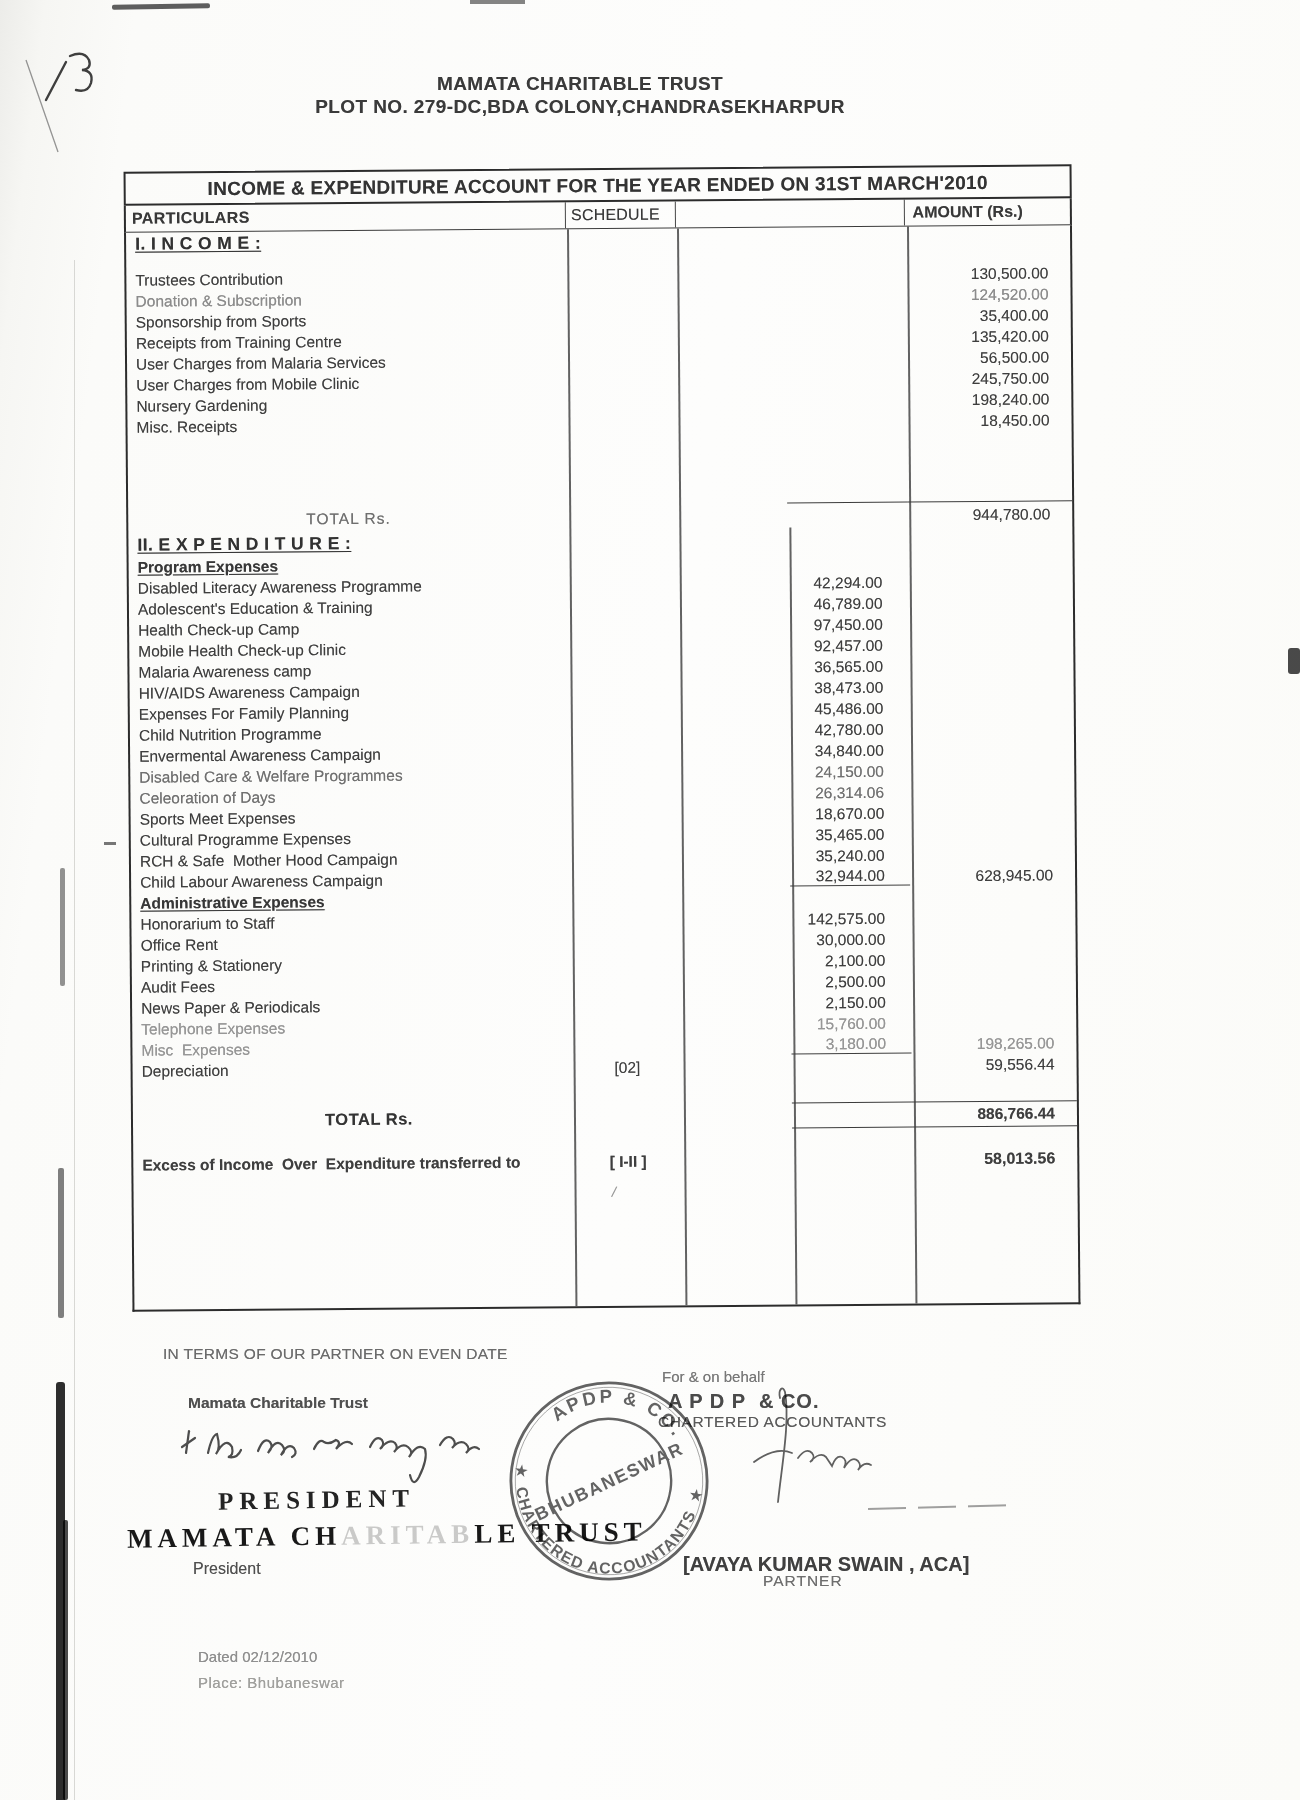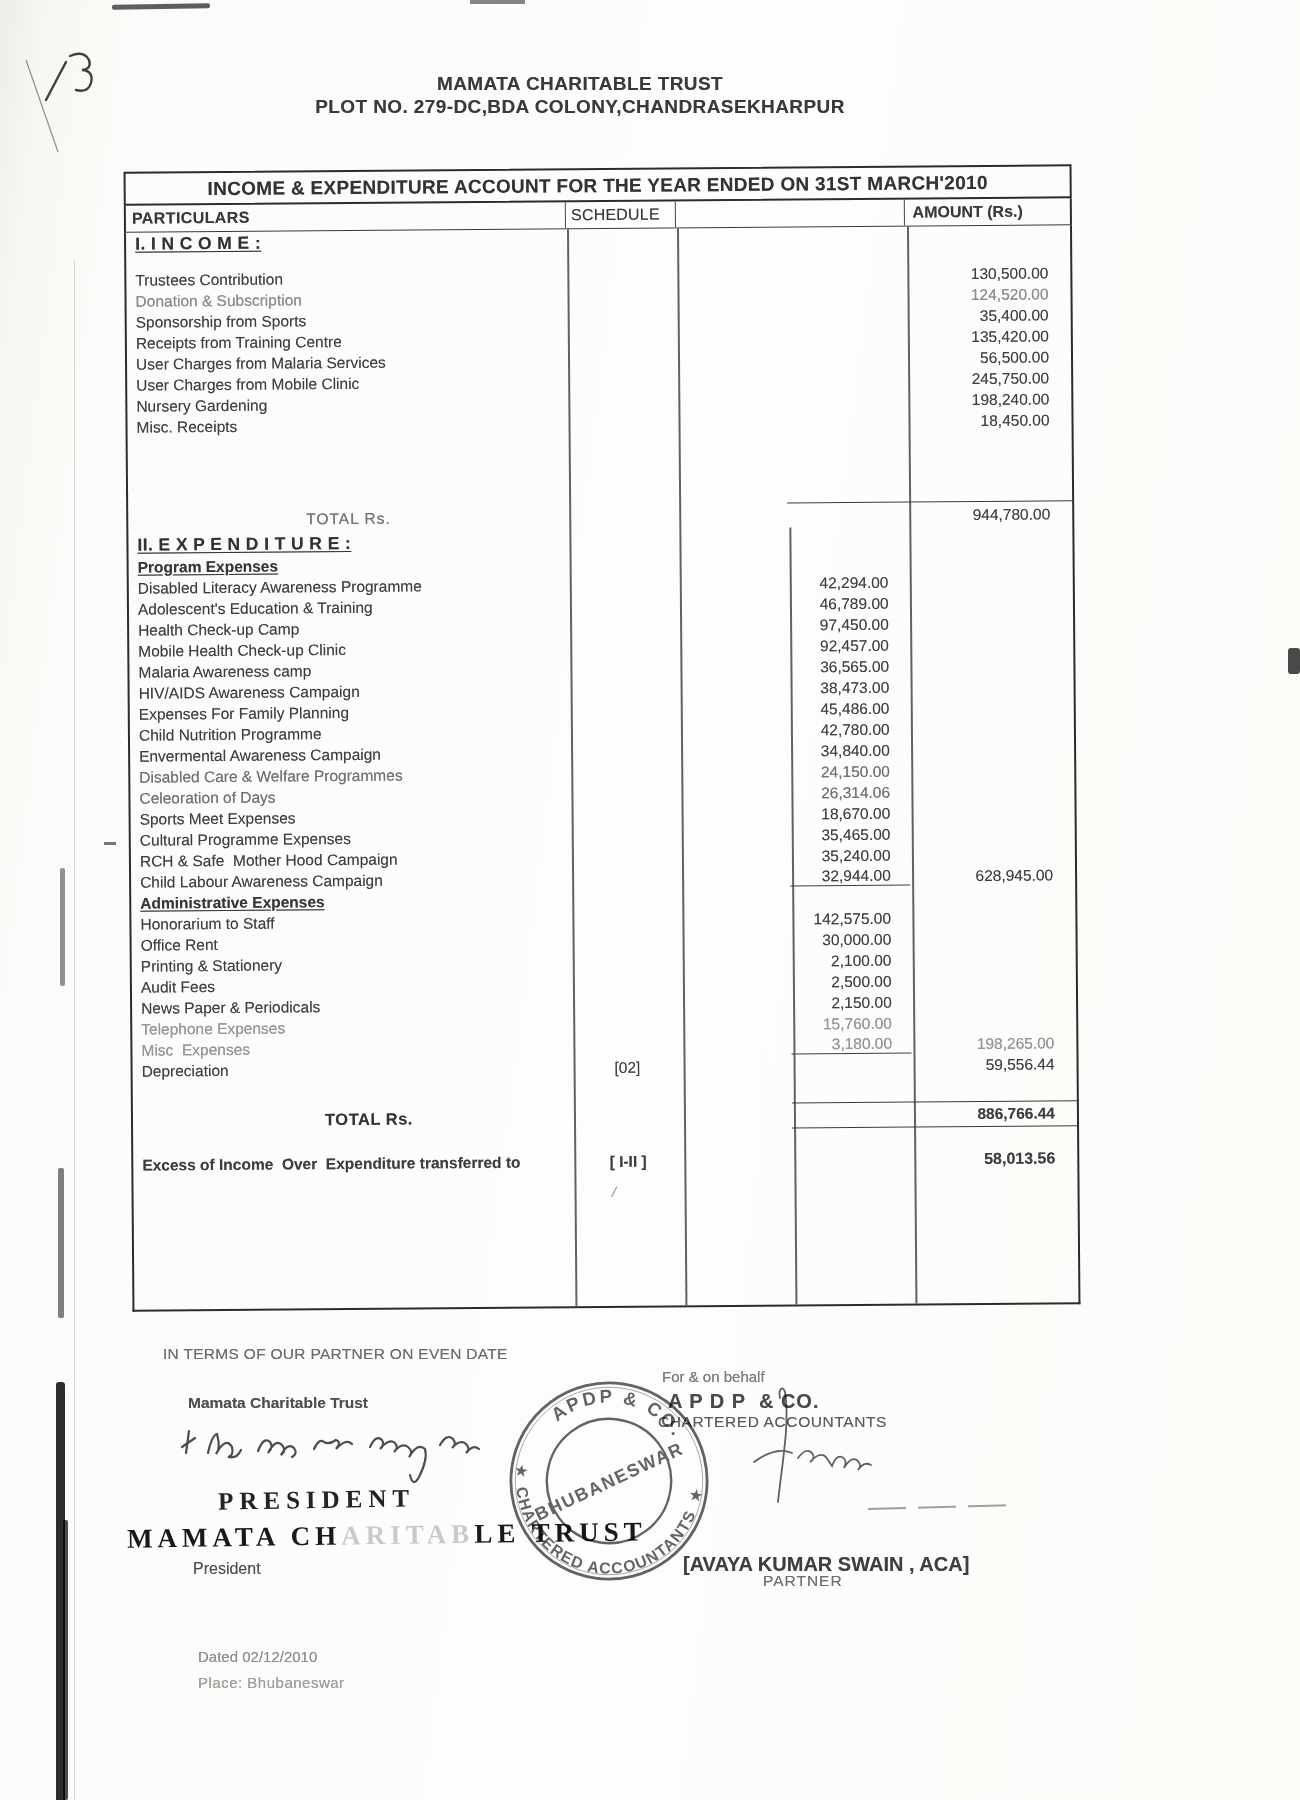--- a/index.html
+++ b/index.html
@@ -28,21 +28,21 @@
   .tbl-body{position:relative;height:1079px;border-left:2.2px solid #2c2c2c;
     border-right:2.2px solid #2c2c2c;border-bottom:2.2px solid #2c2c2c;
     display:flex;flex-direction:column;}
   .vline{position:absolute;width:1.5px;background:#4c4c4c;opacity:.88;top:0;bottom:0;}
   .v1{left:441px;}.v2{left:551px;}.v3{left:661px;top:300px;}.v4{left:781px;}
   .trow{display:flex;height:21px;flex:none;align-items:center;font-size:15.5px;color:#3e3e3e;position:relative;z-index:2;}
   .sp{flex:none;}
   .c1{width:442px;padding-left:9px;white-space:pre;overflow:hidden;}
   .c2{width:110px;text-align:center;}
   .c3{width:110px;}
-  .c4{width:120px;text-align:right;padding-right:19px;}
+  .c4{width:120px;text-align:right;padding-right:25px;}
   .c5{width:166px;text-align:right;padding-right:22px;}
   .rpt{display:contents;}
   .sec-head{font-weight:bold;font-size:17.5px;text-decoration:underline;text-underline-offset:2px;letter-spacing:.4px;color:#323232;}
   .sub-head{font-weight:bold;font-size:15.5px;text-decoration:underline;text-underline-offset:2px;color:#373737;}
   .hrow{height:23px;}
   #income-rows .trow:nth-child(2){color:#8c8c8c;}
   #program-rows .trow:nth-child(10),#program-rows .trow:nth-child(11){color:#707070;}
   #program-rows .trow:last-child .c4{border-bottom:1.6px solid #3f3f3f;}
   #admin-rows .trow:nth-child(6),#admin-rows .trow:nth-child(7){color:#979797;}
   #admin-rows .trow:nth-child(7) .c4{border-bottom:1.6px solid #3f3f3f;}

